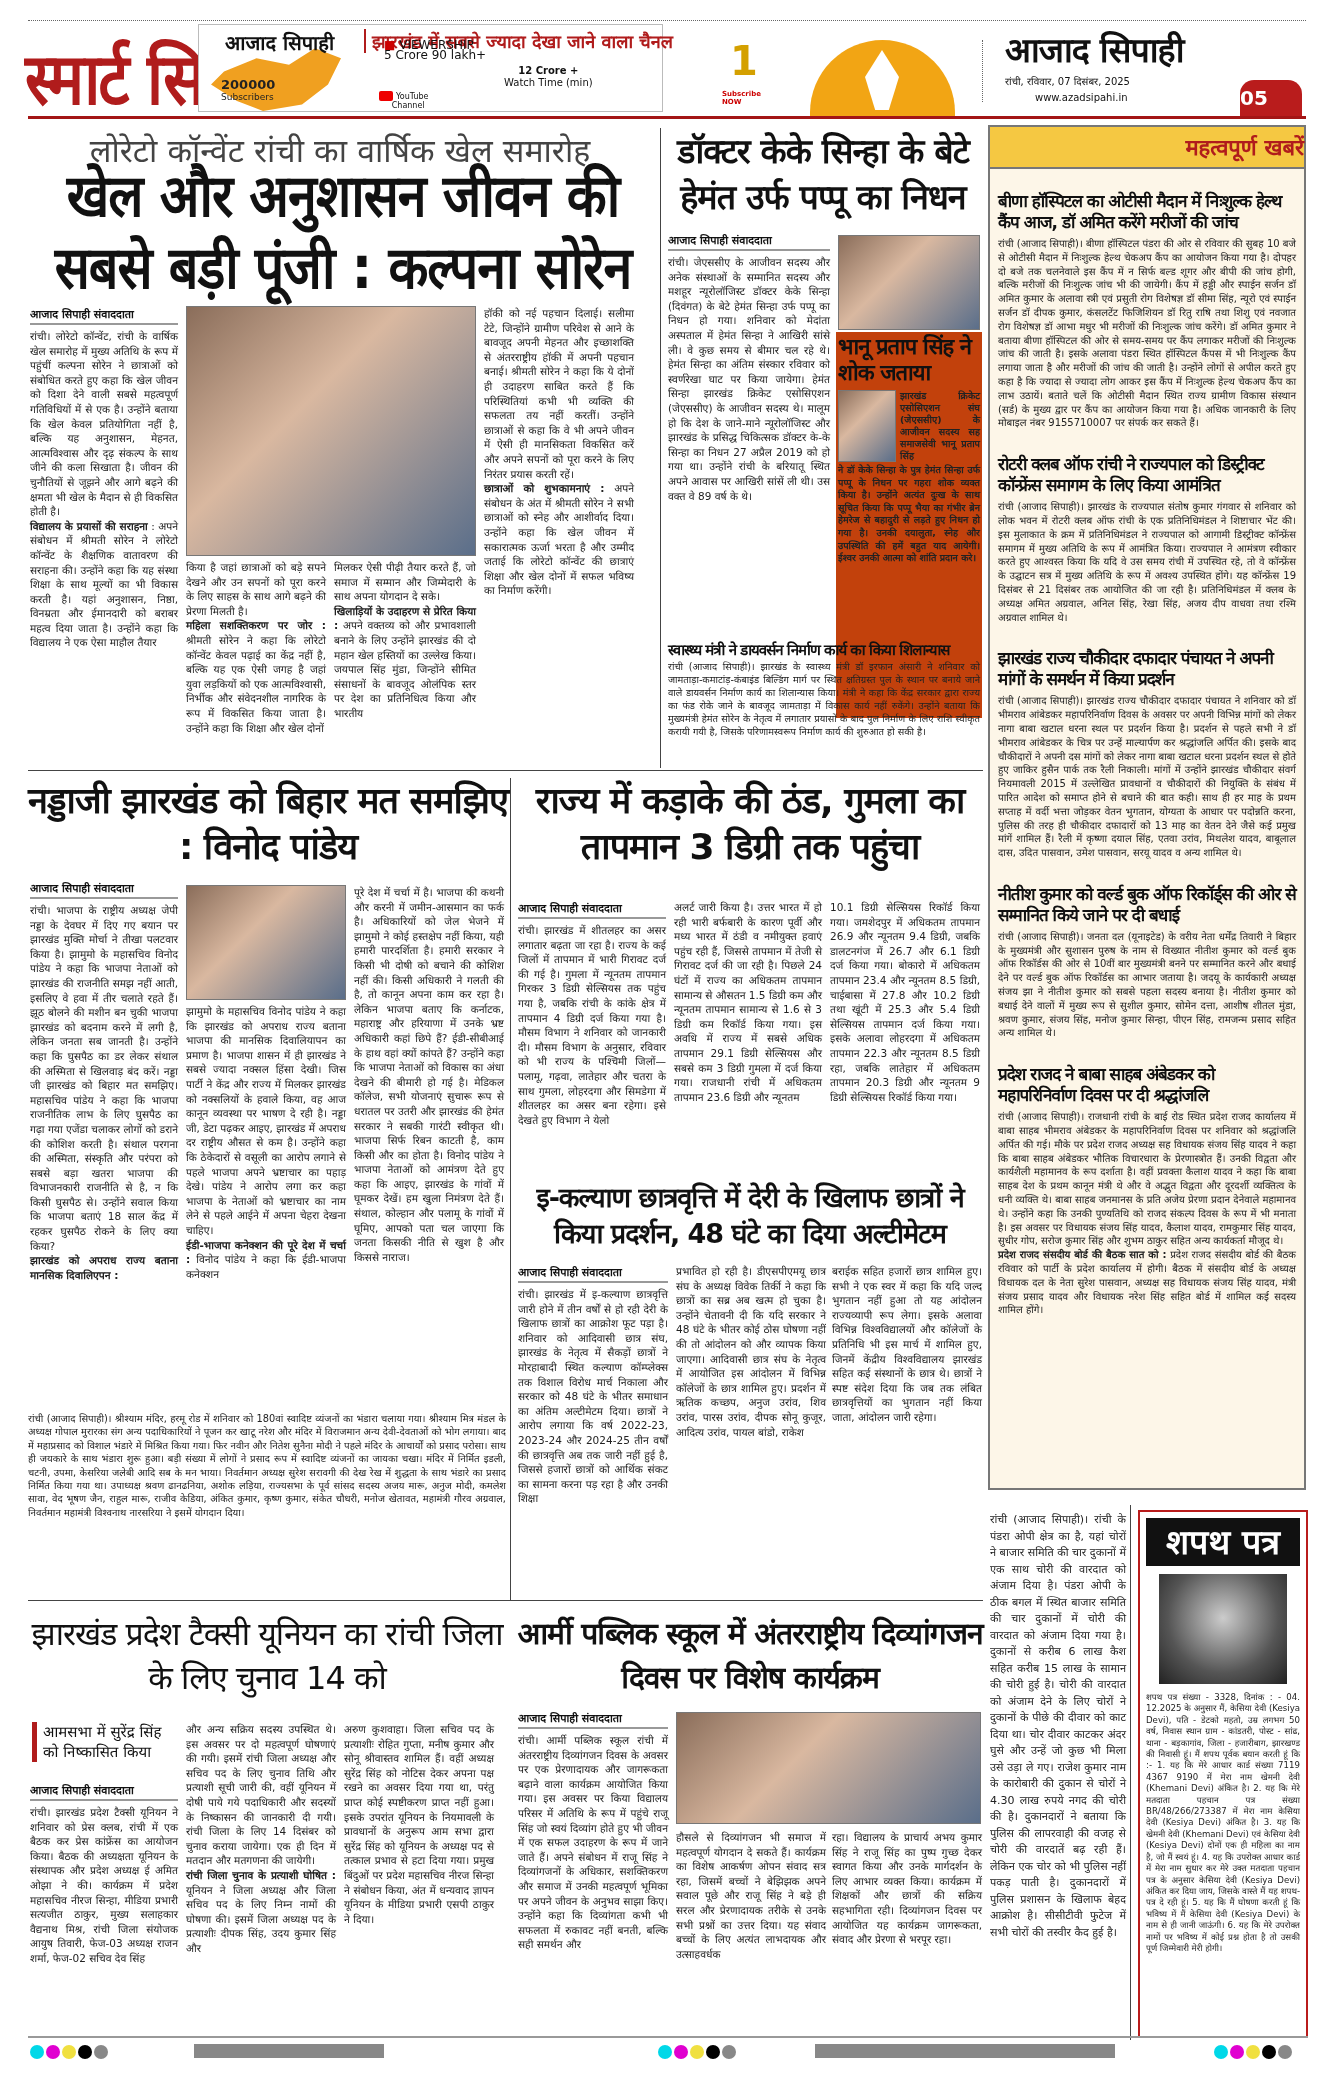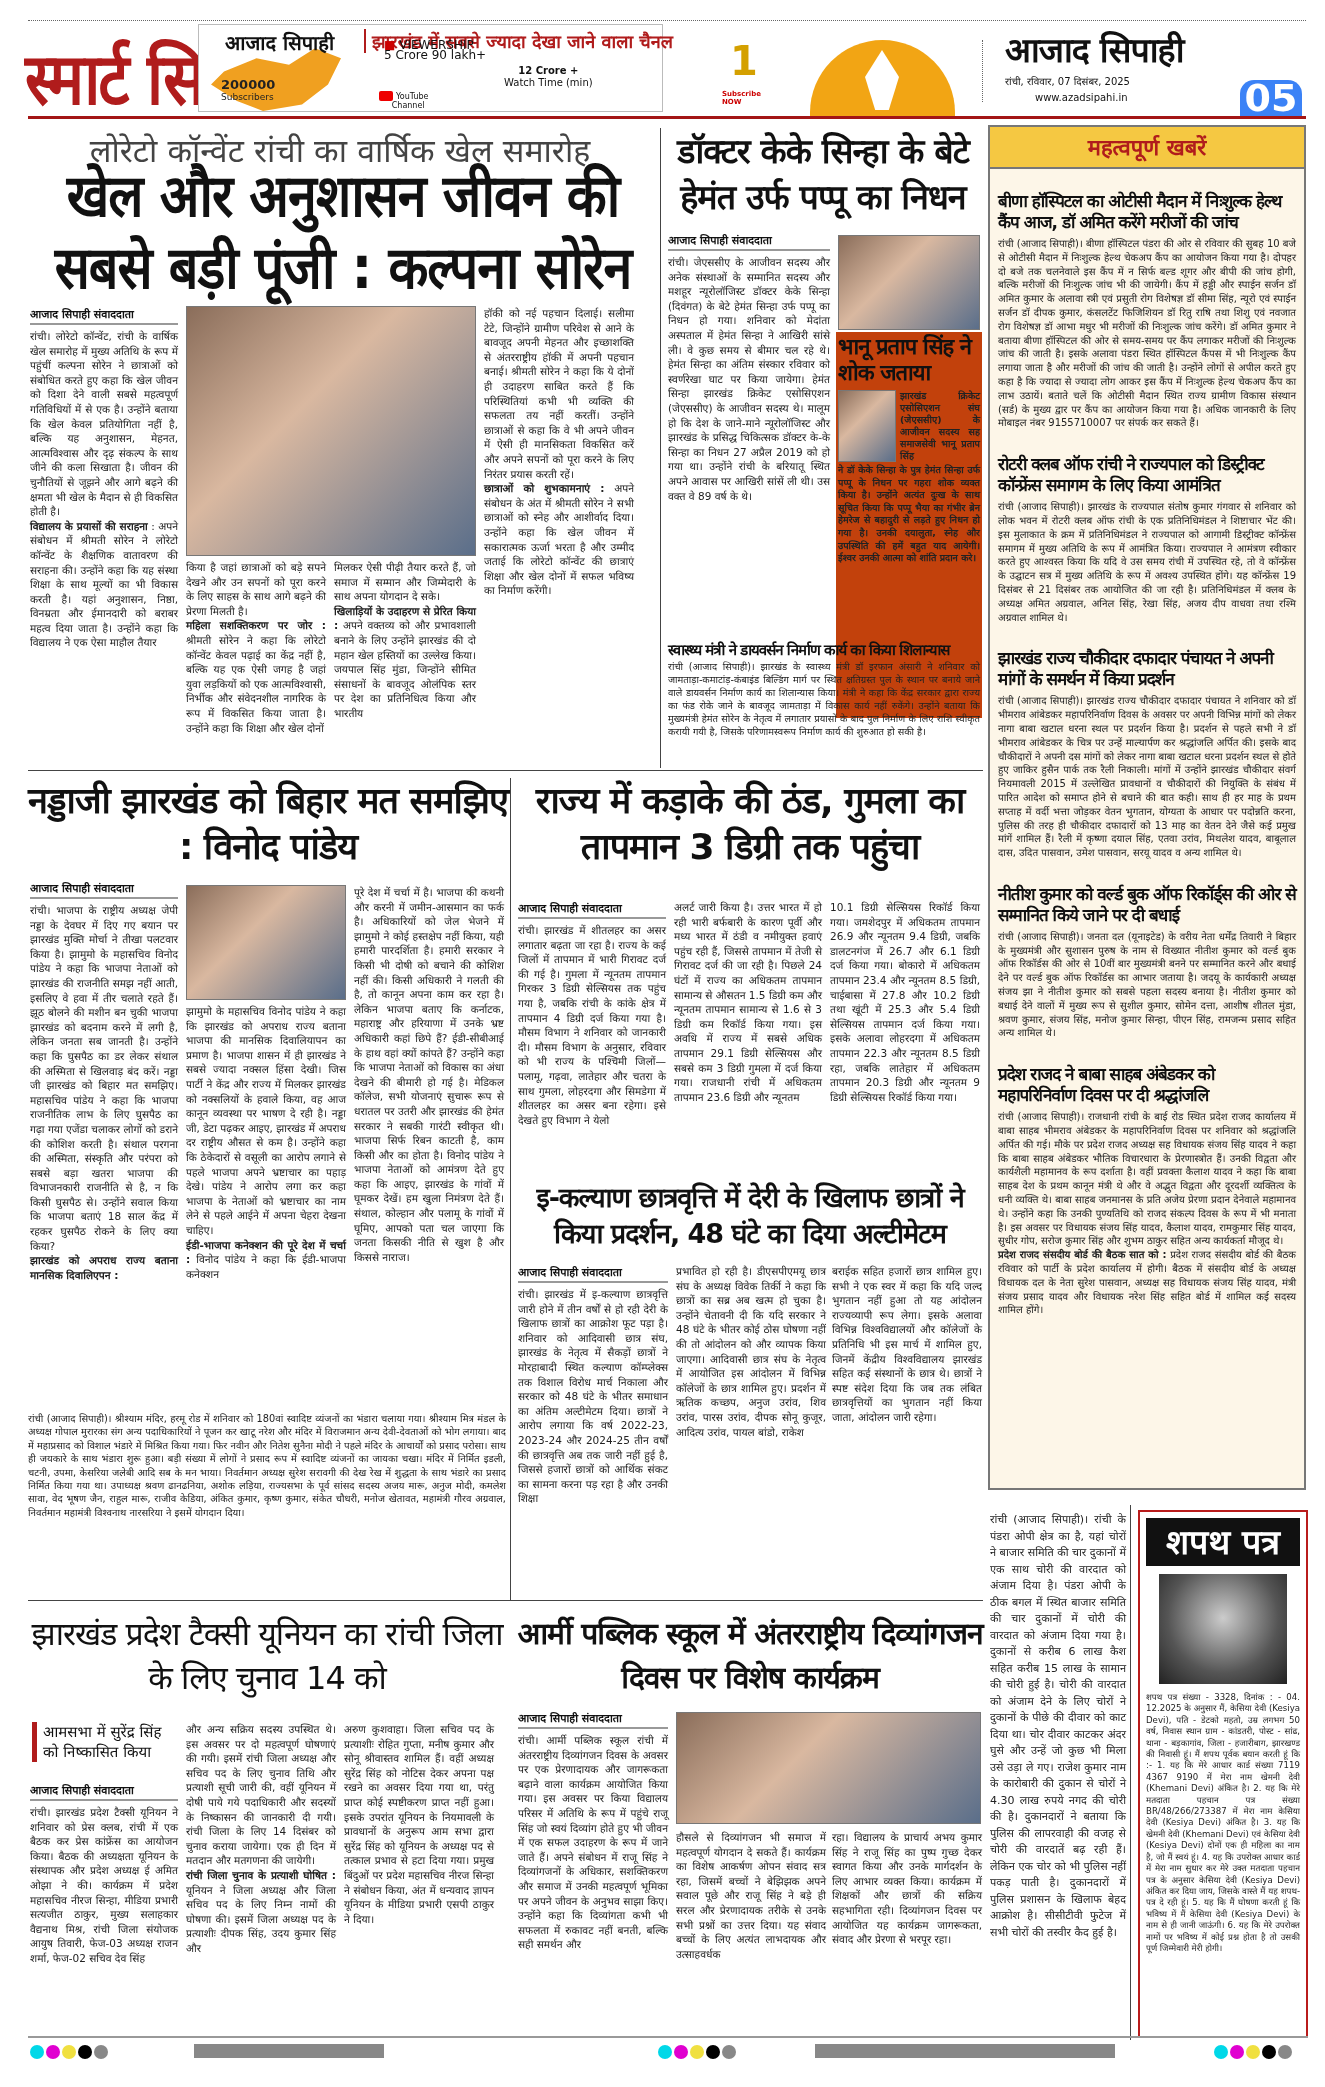--- a/index.html
+++ b/index.html
@@ -20,32 +20,32 @@
 .banner .yt i{display:inline-block;width:14px;height:10px;background:#e00;border-radius:2px;vertical-align:middle;margin-right:3px}
 .rank{left:716px;top:38px;width:56px;height:70px}
 .rank .num{position:absolute;left:14px;top:0;font-size:40px;font-weight:bold;color:#d4a000}
 .rank .sub{position:absolute;left:6px;top:52px;font-size:7px;color:#c00;font-weight:bold}
 .sun{left:810px;top:40px;width:145px;height:78px;background:#f2a514;border-radius:78px 78px 0 0}
 .sun .nib{position:absolute;left:55px;top:10px;width:34px;height:60px;background:#fff;clip-path:polygon(50% 0,100% 45%,70% 100%,30% 100%,0 45%)}
 .vsep{left:982px;top:40px;height:62px;border-left:1px dotted #666}
 .paper-title{left:1005px;top:26px;font-size:34px;font-weight:bold;letter-spacing:-1px}
 .dateline{left:1005px;top:74px;font-size:10px}
 .website{left:1035px;top:92px;font-size:10px}
-.pageno{left:1240px;top:80px;width:62px;height:36px;background:#3b82f6;color:#fff;font-size:38px;font-weight:bold;text-align:center;line-height:36px;border-radius:14px 14px 0 0}
+.pageno{left:1240px;top:80px;width:62px;height:36px;background:#b91c1c;color:#fff;font-size:20px;font-weight:bold;line-height:36px;border-radius:14px 14px 0 0}
 .redrule{left:28px;top:116px;width:1278px;height:3px;background:#a31515}
 h1,h2,h3{font-family:"DejaVu Sans",sans-serif;font-weight:bold;letter-spacing:-1px}
 .kicker{left:30px;top:128px;width:620px;text-align:center;font-size:32px;color:#444}
 .hl-main{left:28px;top:160px;width:630px;text-align:center;font-size:52px;line-height:64px;transform:scaleY(1.12);transform-origin:top}
 .colsep{border-left:1px solid #444}
 .byline{font-size:11px;border-bottom:2px solid #999;padding-bottom:2px;margin-bottom:4px;font-weight:bold}
 .body{font-size:10.5px;line-height:14.6px;text-align:justify;color:#222}
 .body b{font-weight:bold}
 .photo{background:linear-gradient(135deg,#8a6d5a,#d9b8a0 40%,#5a6e8a);border:1px solid #777}
 .box-imp{left:988px;top:125px;width:318px;height:1365px;background:#fdf6e8;border:2px solid #777}
-.box-imp .head{background:#f5c842;text-align:center;font-size:22px;font-weight:bold;color:#b01c1c;padding:4px 0 6px;border-bottom:2px solid #777}
+.box-imp .head{background:#f5c842;text-align:right;font-size:22px;font-weight:bold;color:#b01c1c;padding:4px 0 6px;border-bottom:2px solid #777}
 .box-imp .art{padding:22px 8px 2px}
 .box-imp h3{font-size:17px;line-height:21px;margin-bottom:4px}
 .box-imp .body{font-size:10px;line-height:13.8px}
 .hl2{font-size:36px;line-height:46px;text-align:center}
 .greenbox{background:#c2410c}
 .shapath{left:1138px;top:1510px;width:170px;height:528px;border:2px solid #b91c1c;padding:6px}
 .shapath .t{background:#111;color:#fff;font-size:34px;font-weight:bold;text-align:center;line-height:48px}
 .shapath .pic{width:128px;height:110px;margin:8px auto;background:radial-gradient(circle at 50% 40%,#ccc,#555 60%,#222)}
 .shapath .body{font-size:8.6px;line-height:11.4px}
 .regbar{height:14px;background:#888}

